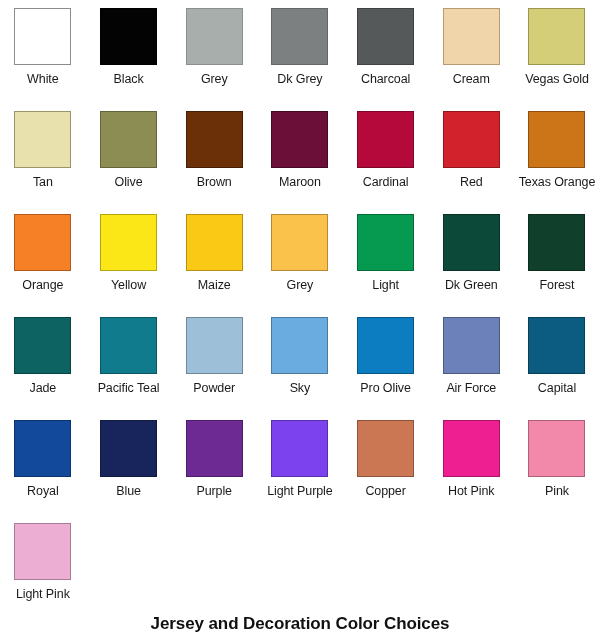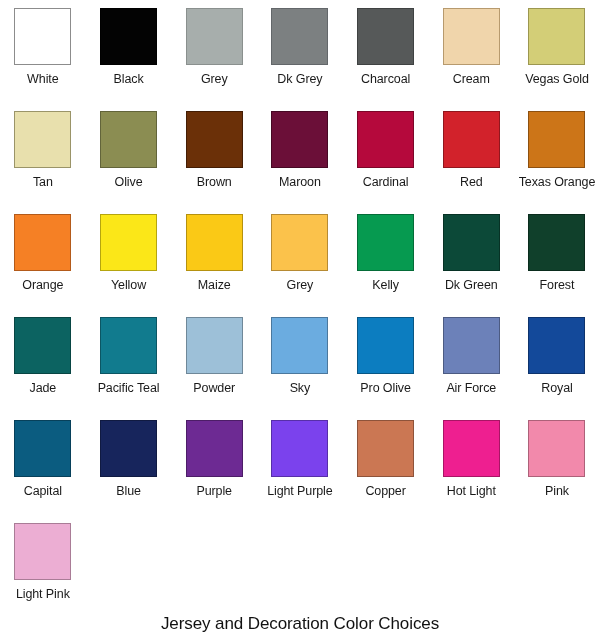--- a/index.html
+++ b/index.html
@@ -49,21 +49,21 @@
     white-space: nowrap;
     letter-spacing: -0.1px;
   }
   .chart-title {
     position: absolute;
     left: 0;
     right: 0;
     bottom: 7px;
     text-align: center;
     font-size: 17px;
-    font-weight: normal;
+    font-weight: bold;
     color: #111111;
     letter-spacing: -0.1px;
   }
 </style>
 </head>
 <body>
 
 <div id="color-chart">
 
   <div class="swatch-grid">
@@ -134,21 +134,21 @@
       <div class="swatch-cell">
         <div class="swatch-chip" style="background: rgb(250, 201, 22); border-color: rgb(181, 145, 15);"></div>
         <div class="swatch-label">Maize</div>
       </div>
       <div class="swatch-cell">
         <div class="swatch-chip" style="background: rgb(251, 194, 75); border-color: rgb(182, 138, 51);"></div>
         <div class="swatch-label">Grey</div>
       </div>
       <div class="swatch-cell">
         <div class="swatch-chip" style="background: rgb(6, 154, 80); border-color: rgb(4, 108, 56);"></div>
-        <div class="swatch-label">Kelly</div>
+        <div class="swatch-label">Light</div>
       </div>
       <div class="swatch-cell">
         <div class="swatch-chip" style="background: rgb(12, 73, 56); border-color: rgb(7, 50, 37);"></div>
         <div class="swatch-label">Dk Green</div>
       </div>
       <div class="swatch-cell">
         <div class="swatch-chip" style="background: rgb(16, 64, 43); border-color: rgb(10, 44, 29);"></div>
         <div class="swatch-label">Forest</div>
       </div>
       <div class="swatch-cell">
@@ -169,46 +169,46 @@
       </div>
       <div class="swatch-cell">
         <div class="swatch-chip" style="background: rgb(12, 125, 192); border-color: rgb(8, 87, 133);"></div>
         <div class="swatch-label">Pro Olive</div>
       </div>
       <div class="swatch-cell">
         <div class="swatch-chip" style="background: rgb(108, 129, 185); border-color: rgb(76, 91, 130);"></div>
         <div class="swatch-label">Air Force</div>
       </div>
       <div class="swatch-cell">
+        <div class="swatch-chip" style="background: rgb(11, 92, 128); border-color: rgb(7, 64, 90);"></div>
+        <div class="swatch-label">Capital</div>
+      </div>
+      <div class="swatch-cell">
         <div class="swatch-chip" style="background: rgb(19, 73, 154); border-color: rgb(13, 51, 108);"></div>
         <div class="swatch-label">Royal</div>
       </div>
       <div class="swatch-cell">
-        <div class="swatch-chip" style="background: rgb(11, 92, 128); border-color: rgb(7, 64, 90);"></div>
-        <div class="swatch-label">Capital</div>
-      </div>
-      <div class="swatch-cell">
         <div class="swatch-chip" style="background: rgb(23, 37, 92); border-color: rgb(16, 26, 65);"></div>
         <div class="swatch-label">Blue</div>
       </div>
       <div class="swatch-cell">
         <div class="swatch-chip" style="background: rgb(109, 42, 147); border-color: rgb(76, 29, 103);"></div>
         <div class="swatch-label">Purple</div>
       </div>
       <div class="swatch-cell">
         <div class="swatch-chip" style="background: rgb(123, 66, 237); border-color: rgb(87, 47, 168);"></div>
         <div class="swatch-label">Light Purple</div>
       </div>
       <div class="swatch-cell">
         <div class="swatch-chip" style="background: rgb(203, 119, 83); border-color: rgb(142, 83, 58);"></div>
         <div class="swatch-label">Copper</div>
       </div>
       <div class="swatch-cell">
         <div class="swatch-chip" style="background: rgb(238, 31, 144); border-color: rgb(168, 21, 101);"></div>
-        <div class="swatch-label">Hot Light</div>
+        <div class="swatch-label">Hot Pink</div>
       </div>
       <div class="swatch-cell">
         <div class="swatch-chip" style="background: rgb(242, 137, 171); border-color: rgb(173, 97, 121);"></div>
         <div class="swatch-label">Pink</div>
       </div>
       <div class="swatch-cell">
         <div class="swatch-chip" style="background: rgb(236, 174, 211); border-color: rgb(169, 124, 150);"></div>
         <div class="swatch-label">Light Pink</div>
       </div>
     </div>

